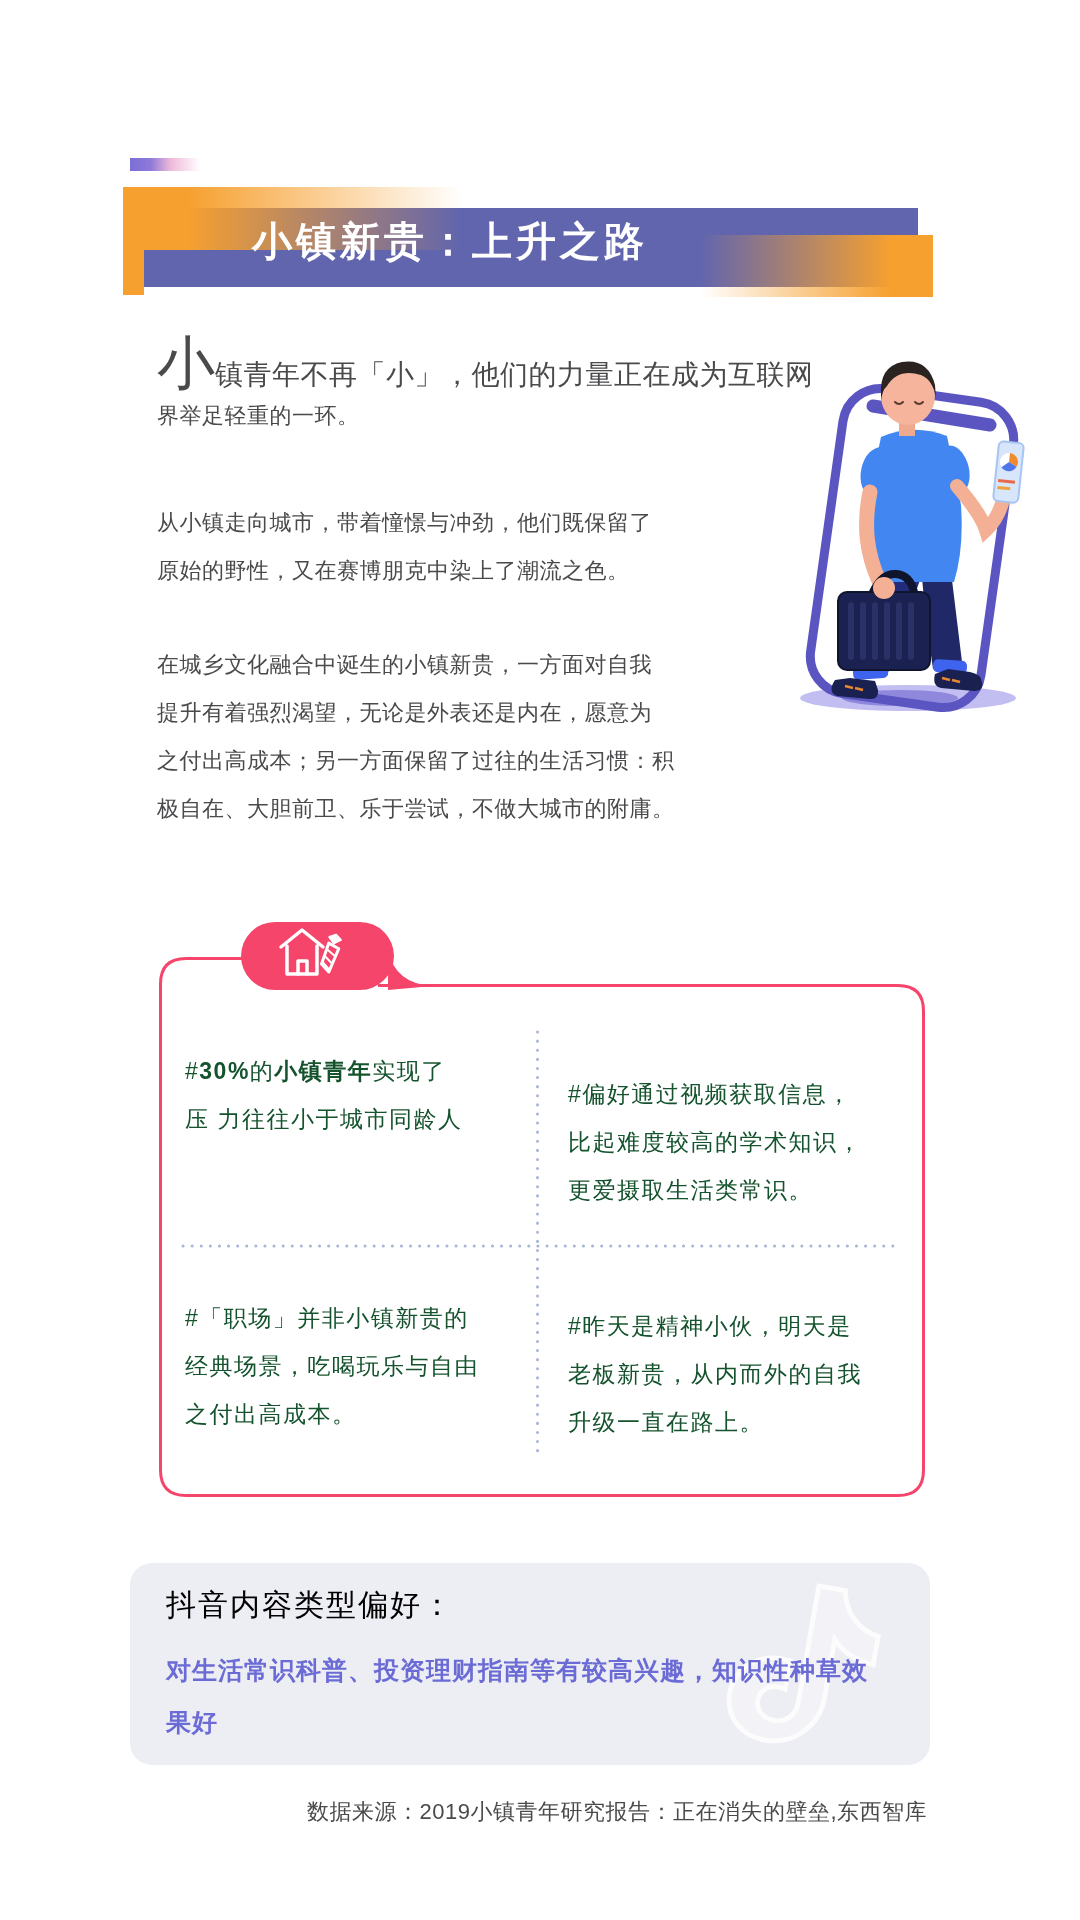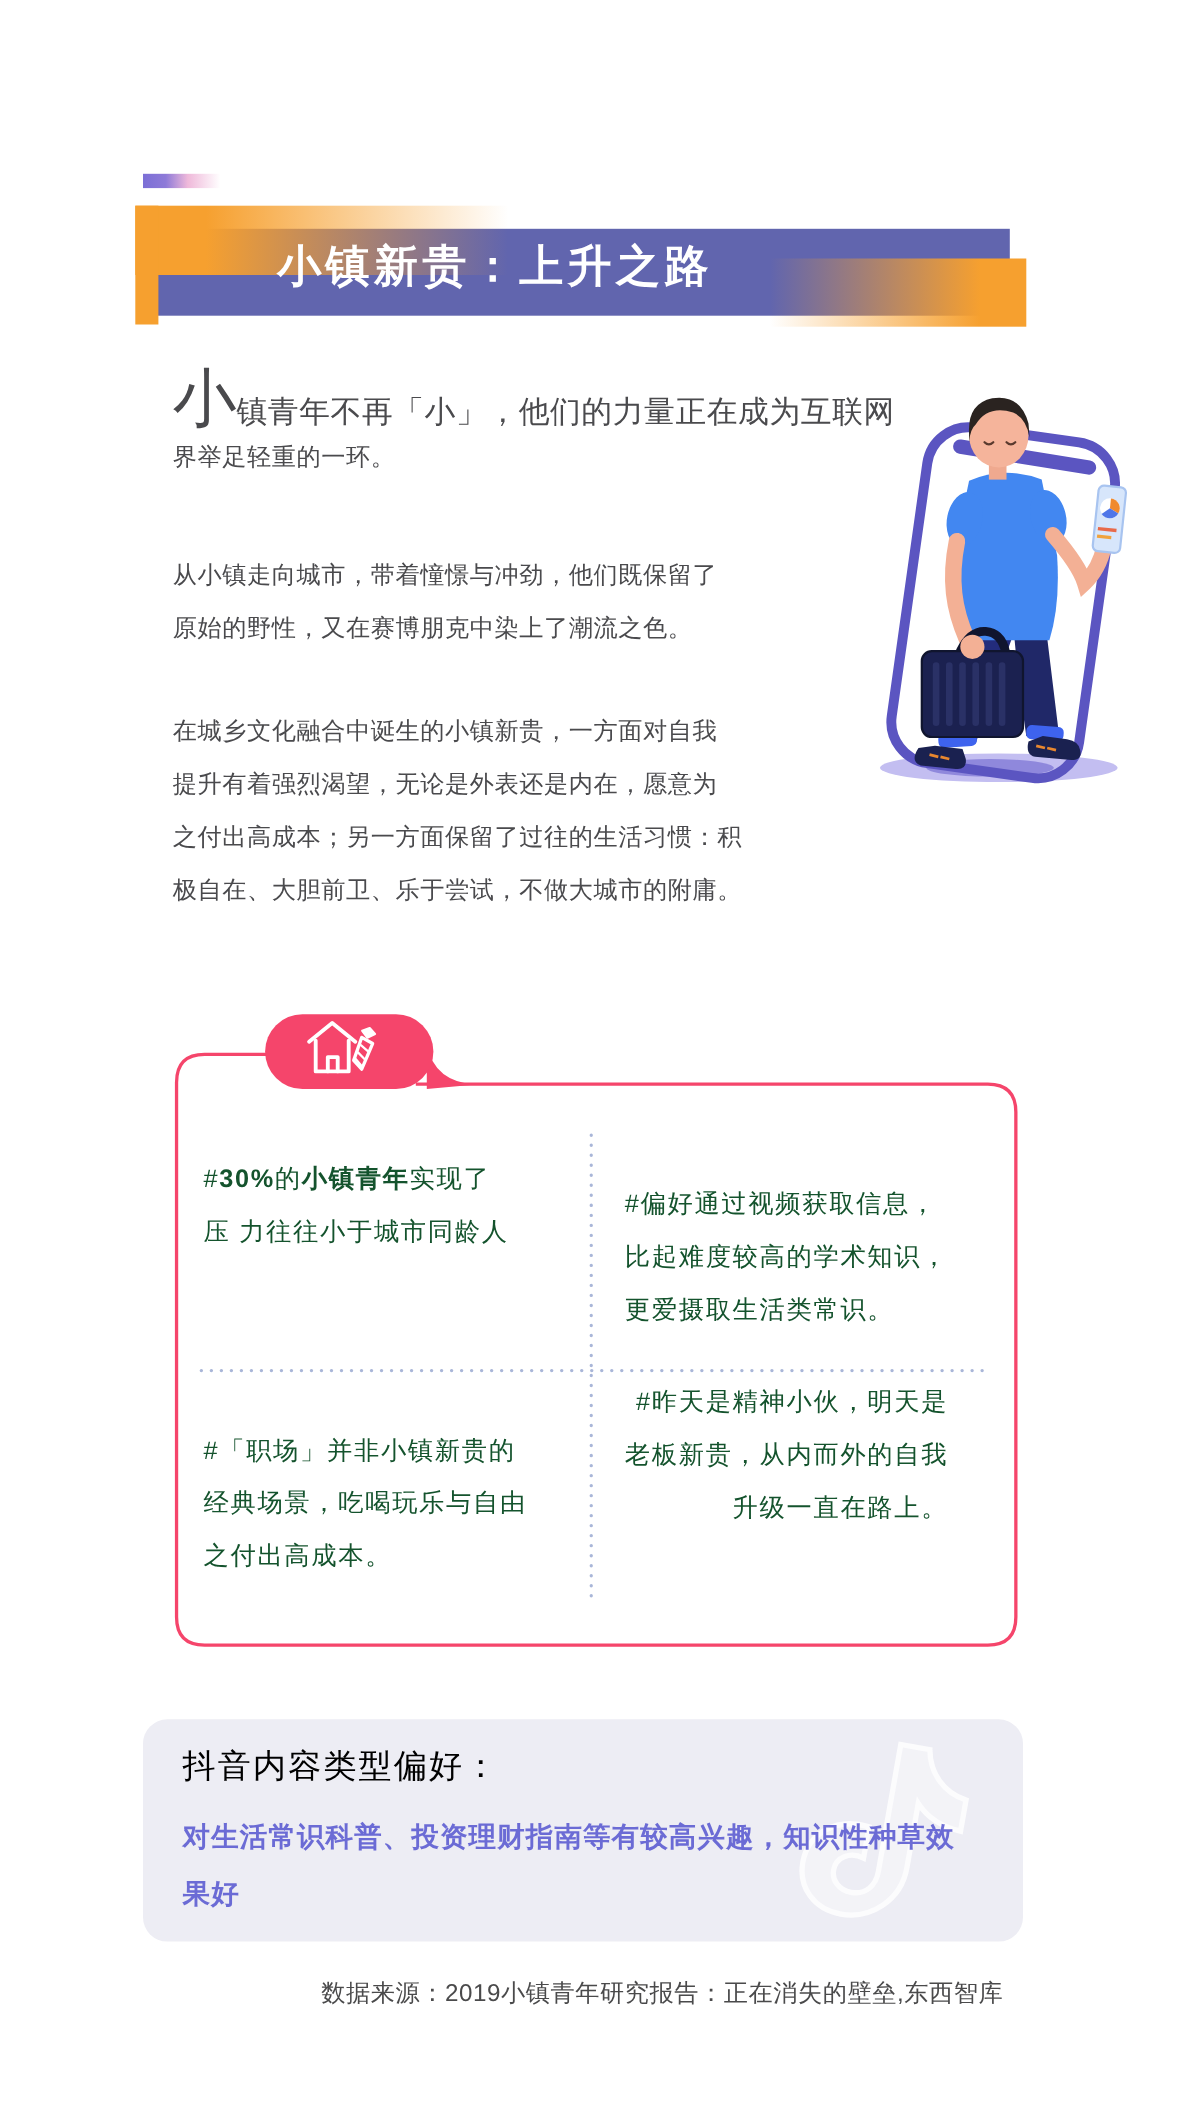--- a/index.html
+++ b/index.html
@@ -27,30 +27,30 @@
   .bodyline{font-size:22px;line-height:48px;letter-spacing:0.5px;color:#4a4a4d;white-space:nowrap;}
   .p2{left:157px;top:499px;}
   .p3{left:157px;top:641px;}
 
   
   .q{font-size:23px;line-height:48px;letter-spacing:1.5px;color:#14532d;}
   .q b{font-weight:700;}
   .q1{left:185px;top:1047px;}
   .q2{left:568px;top:1070px;}
   .q3{left:185px;top:1294px;}
-  .q4{left:568px;top:1250px;text-align:right;}
+  .q4{left:568px;top:1302px;}
 
   
   .panel{left:130px;top:1563px;width:800px;height:202px;background:#ededf4;border-radius:22px;}
   .panel-title{left:166px;top:1585px;font-size:30px;color:#000000;font-weight:500;letter-spacing:2px;}
   .panel-highlight{left:166px;top:1644px;width:745px;font-size:25px;font-weight:700;
     color:#6b6bd5;line-height:52px;letter-spacing:1px;}
   .watermark{left:720px;top:1572px;opacity:0.85;}
 
-  .footer{right:168px;top:1797px;font-size:22px;color:#4a4a4b;letter-spacing:0.5px;}
+  .footer{right:153px;top:1797px;font-size:22px;color:#4a4a4b;letter-spacing:0.5px;}
   svg{display:block;}
 </style>
 </head>
 <body>
 
 <div class="page">
 
   <div class="abs deco-bar"></div>
   <div class="abs banner"></div>
   <div class="abs orange-left-h"></div>

